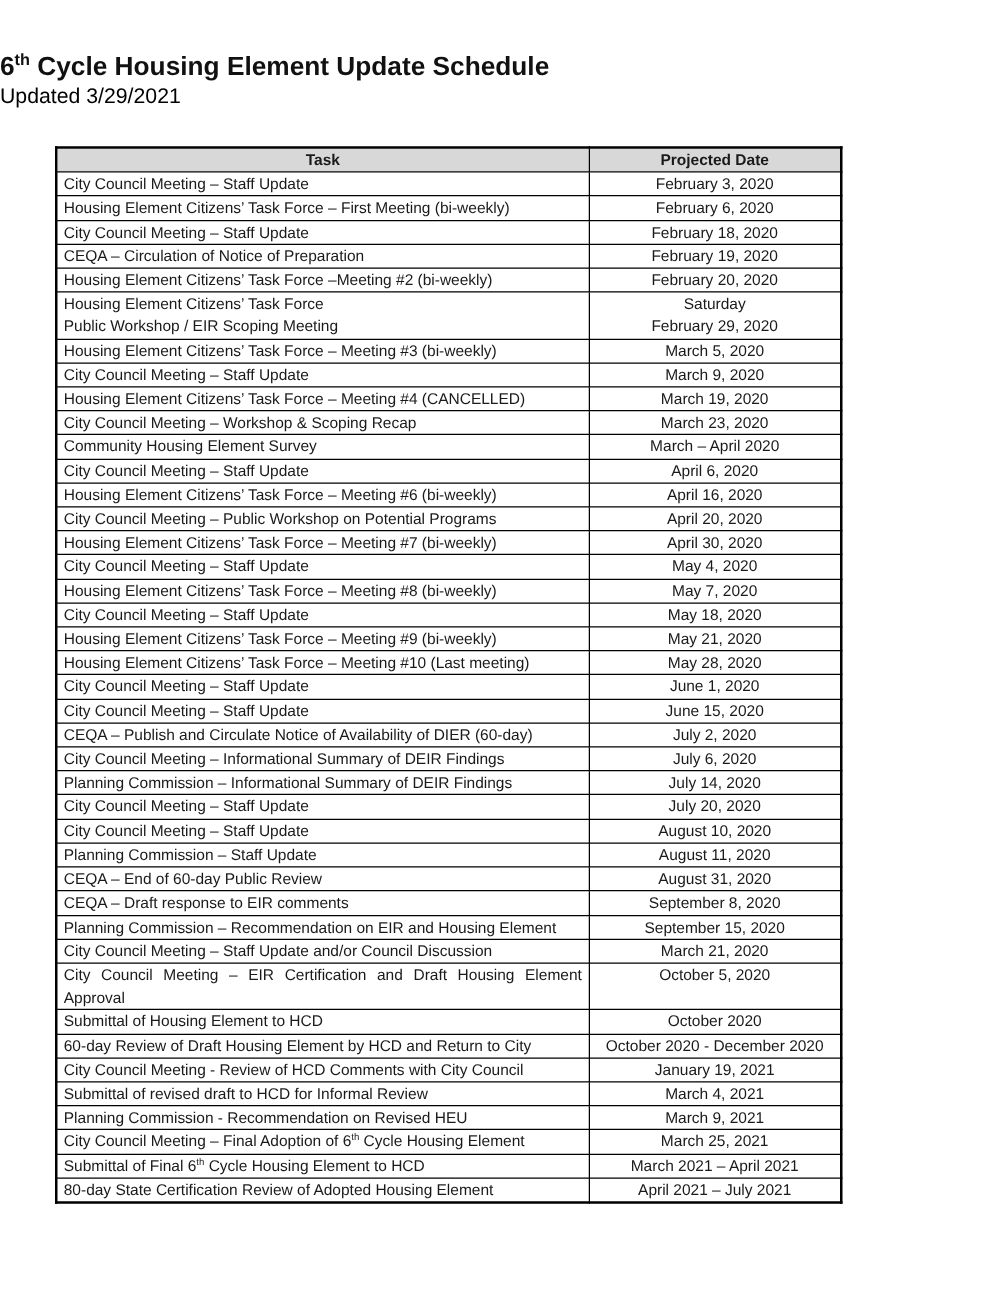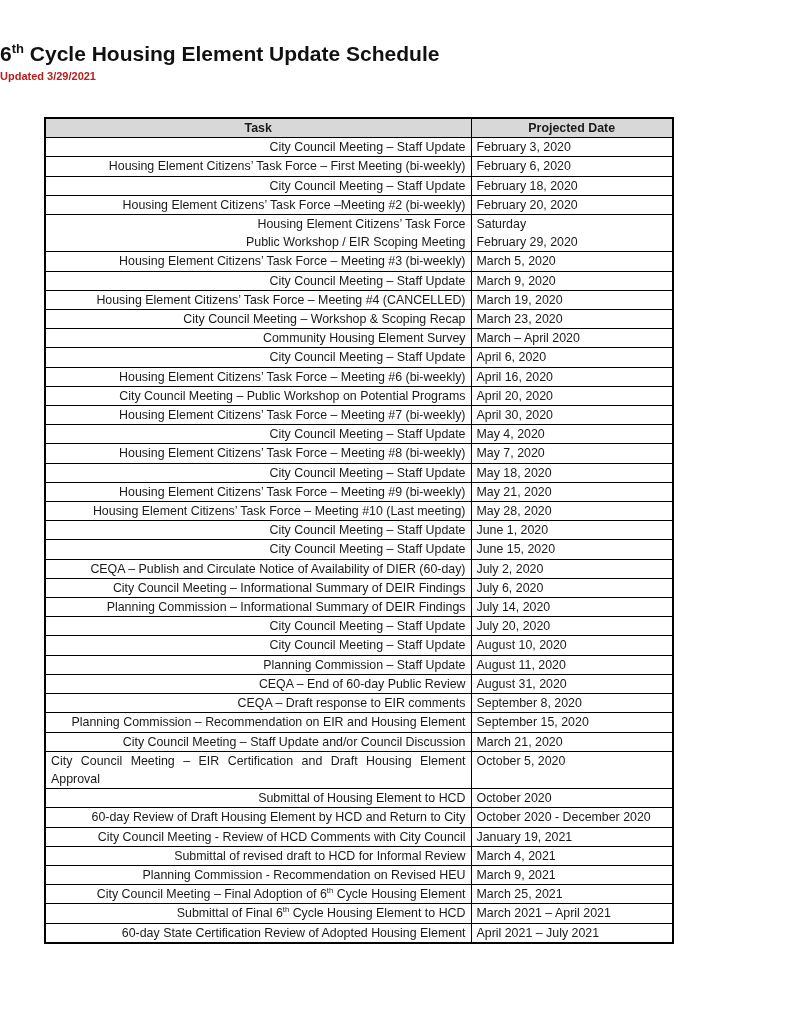--- a/index.html
+++ b/index.html
@@ -26,24 +26,24 @@
     font-size: 21px;
     line-height: 28px;
     font-weight: bold;
     color: #111111;
   }
   .doc-title sup {
     font-size: 62%;
     line-height: 0;
   }
   .doc-subtitle {
-    font-size: 11px;
+    font-size: 17px;
     line-height: 17px;
-    font-weight: bold;
-    color: #b91c1c;
+    font-weight: normal;
+    color: #000000;
   }
   table.schedule {
     border-collapse: collapse;
     table-layout: fixed;
     margin: 32px 0 0 44px;
     width: 628px;
     border: 2px solid #000000;
   }
   table.schedule th,
   table.schedule td {
@@ -55,23 +55,23 @@
     white-space: pre-line;
     overflow: hidden;
   }
   table.schedule th {
     background: #d8d8d8;
     font-weight: bold;
     text-align: center;
   }
   table.schedule col.col-task  { width: 426px; }
   table.schedule col.col-date  { width: 202px; }
-  td.task-cell { text-align: right; }
+  td.task-cell { text-align: left; }
   td.task-cell.justify { text-align: justify; }
-  td.date-cell { }
+  td.date-cell { text-align: center; }
   td sup { font-size: 62%; line-height: 0; }
 </style>
 </head>
 <body>
 
 <div class="page">
   <div class="doc-header">
     <h1 class="doc-title">6<sup>th</sup> Cycle Housing Element Update Schedule</h1>
     <div class="doc-subtitle">Updated 3/29/2021</div>
   </div>
@@ -94,20 +94,24 @@
         </tr>
         <tr>
           <td class="task-cell">Housing Element Citizens’ Task Force – First Meeting (bi-weekly)</td>
           <td class="date-cell">February 6, 2020</td>
         </tr>
         <tr>
           <td class="task-cell">City Council Meeting – Staff Update</td>
           <td class="date-cell">February 18, 2020</td>
         </tr>
         <tr>
+          <td class="task-cell">CEQA – Circulation of Notice of Preparation</td>
+          <td class="date-cell">February 19, 2020</td>
+        </tr>
+        <tr>
           <td class="task-cell">Housing Element Citizens’ Task Force –Meeting #2 (bi-weekly)</td>
           <td class="date-cell">February 20, 2020</td>
         </tr>
         <tr>
           <td class="task-cell">Housing Element Citizens’ Task Force
 Public Workshop / EIR Scoping Meeting</td>
           <td class="date-cell">Saturday
 February 29, 2020</td>
         </tr>
         <tr>
@@ -240,18 +244,18 @@
         </tr>
         <tr>
           <td class="task-cell">City Council Meeting – Final Adoption of 6<sup>th</sup> Cycle Housing Element</td>
           <td class="date-cell">March 25, 2021</td>
         </tr>
         <tr>
           <td class="task-cell">Submittal of Final 6<sup>th</sup> Cycle Housing Element to HCD</td>
           <td class="date-cell">March 2021 – April 2021</td>
         </tr>
         <tr>
-          <td class="task-cell">60-day State Certification Review of Adopted Housing Element</td>
+          <td class="task-cell">80-day State Certification Review of Adopted Housing Element</td>
           <td class="date-cell">April 2021 – July 2021</td>
         </tr>
       </tbody>
   </table>
 </div>
 
 </body></html>

